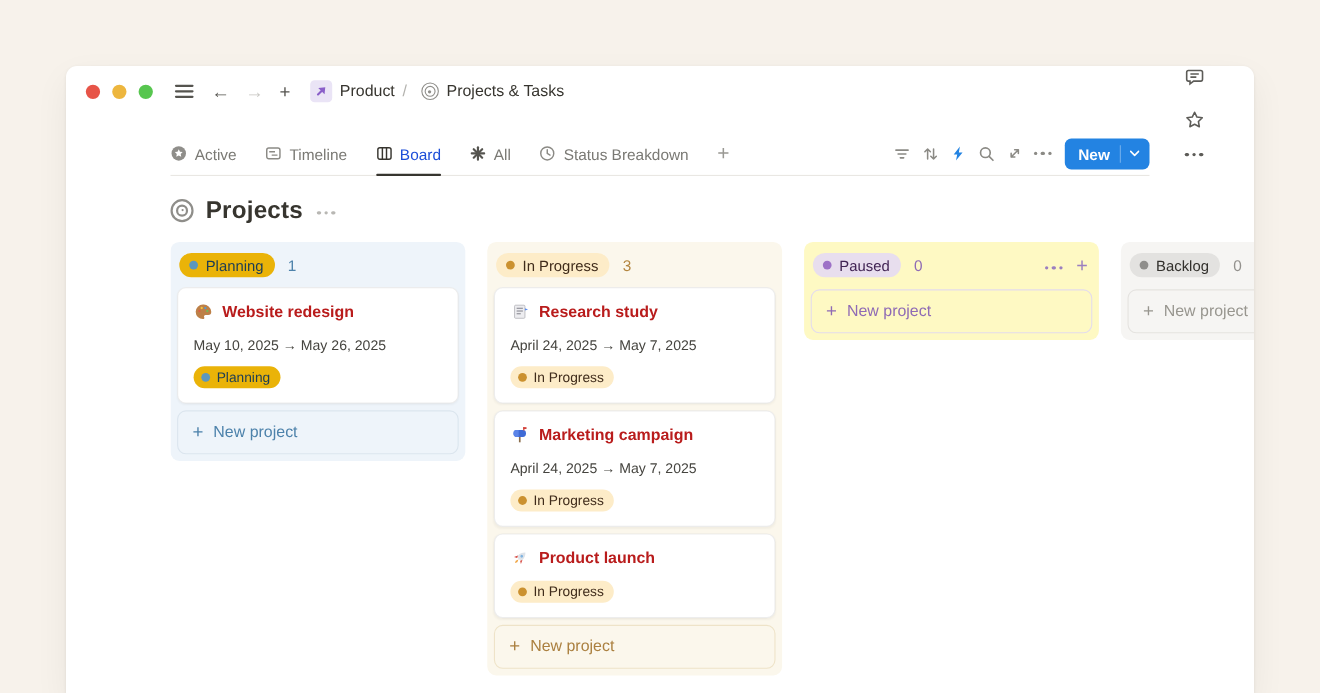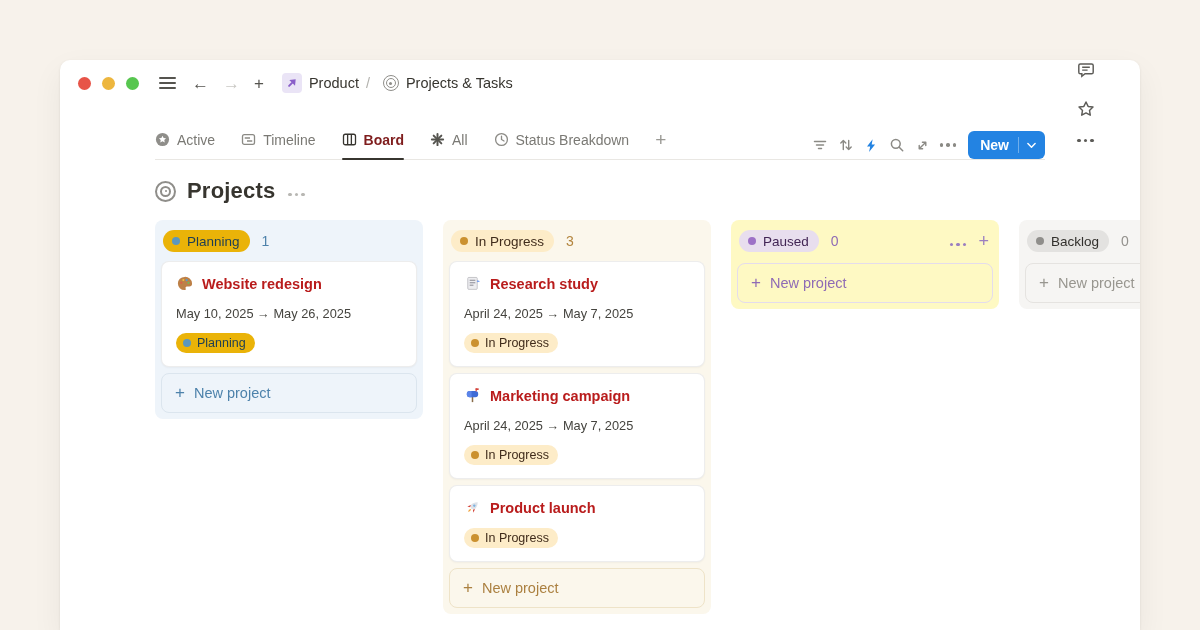--- a/index.html
+++ b/index.html
@@ -32,25 +32,25 @@
   .target { width:16px; height:16px; border:1.5px solid #8f8e8a; border-radius:50%; position:relative; display:inline-block; flex:none; }
   .target::before { content:""; position:absolute; inset:2px; border:1.5px solid #8f8e8a; border-radius:50%; }
   .target::after { content:""; position:absolute; inset:5.5px; background:#8f8e8a; border-radius:50%; }
   .topbar .target { margin:0 7px 0 6px; }
   .topbar-right { margin-left:auto; display:flex; align-items:flex-start; gap:21px;flex-direction:column; }
   .share { font-size:14.5px; cursor:pointer; }
   .icon-btn { display:flex; align-items:center; color:#5d5c58; cursor:pointer; }
   .dots { display:inline-flex; gap:3px; align-items:center; }
   .dots i { width:3.5px; height:3.5px; border-radius:50%; background:currentColor; }
   
-  .tabs-row { margin:14px 95px 0; height:40px; display:flex; justify-content:space-between; align-items:flex-end; border-bottom:1px solid #e9e7e3; position:relative; }
+  .tabs-row { margin:14px 95px 0; height:40px; display:flex; justify-content:space-between; align-items:center; border-bottom:1px solid #e9e7e3; position:relative; }
   .tabs { display:flex; align-items:center; gap:26px; height:100%; }
   .tab { display:flex; align-items:center; gap:7px; font-size:14px; font-weight:500; color:#7a7974; height:100%; cursor:pointer; position:relative; }
   .tab svg { flex:none; }
-  .tab.active { color:#7f1d1d; font-weight:700; }
+  .tab.active { color:#1d4ed8; font-weight:400; }
   .tab.active::after { content:""; position:absolute; left:0; right:0; bottom:-1px; height:2px; background:#37352f; border-radius:1px; }
   .tab-add { font-size:19px; color:#9a9994; cursor:pointer; font-weight:400; }
   .view-controls { display:flex; align-items:center; gap:10px; }
   .vc-icon { display:flex; color:#8b8a85; cursor:pointer; }
   .new-btn { display:flex; align-items:center; height:28px; background:#2383e2; color:#fff; border-radius:6px; padding:0 9px 0 12px; cursor:pointer; margin-left:2px; }
   .new-btn .label { font-size:14px; font-weight:600; }
   .new-btn .chev { display:flex; align-items:center; margin-left:9px; padding-left:8px; border-left:1px solid rgba(255,255,255,.35); height:16px; }
   
   .title-row { margin:16px 95px 0; height:30px; display:flex; align-items:center; gap:11px;text-align:center; }
   .target.lg { width:21px; height:21px; border-width:2px; }

